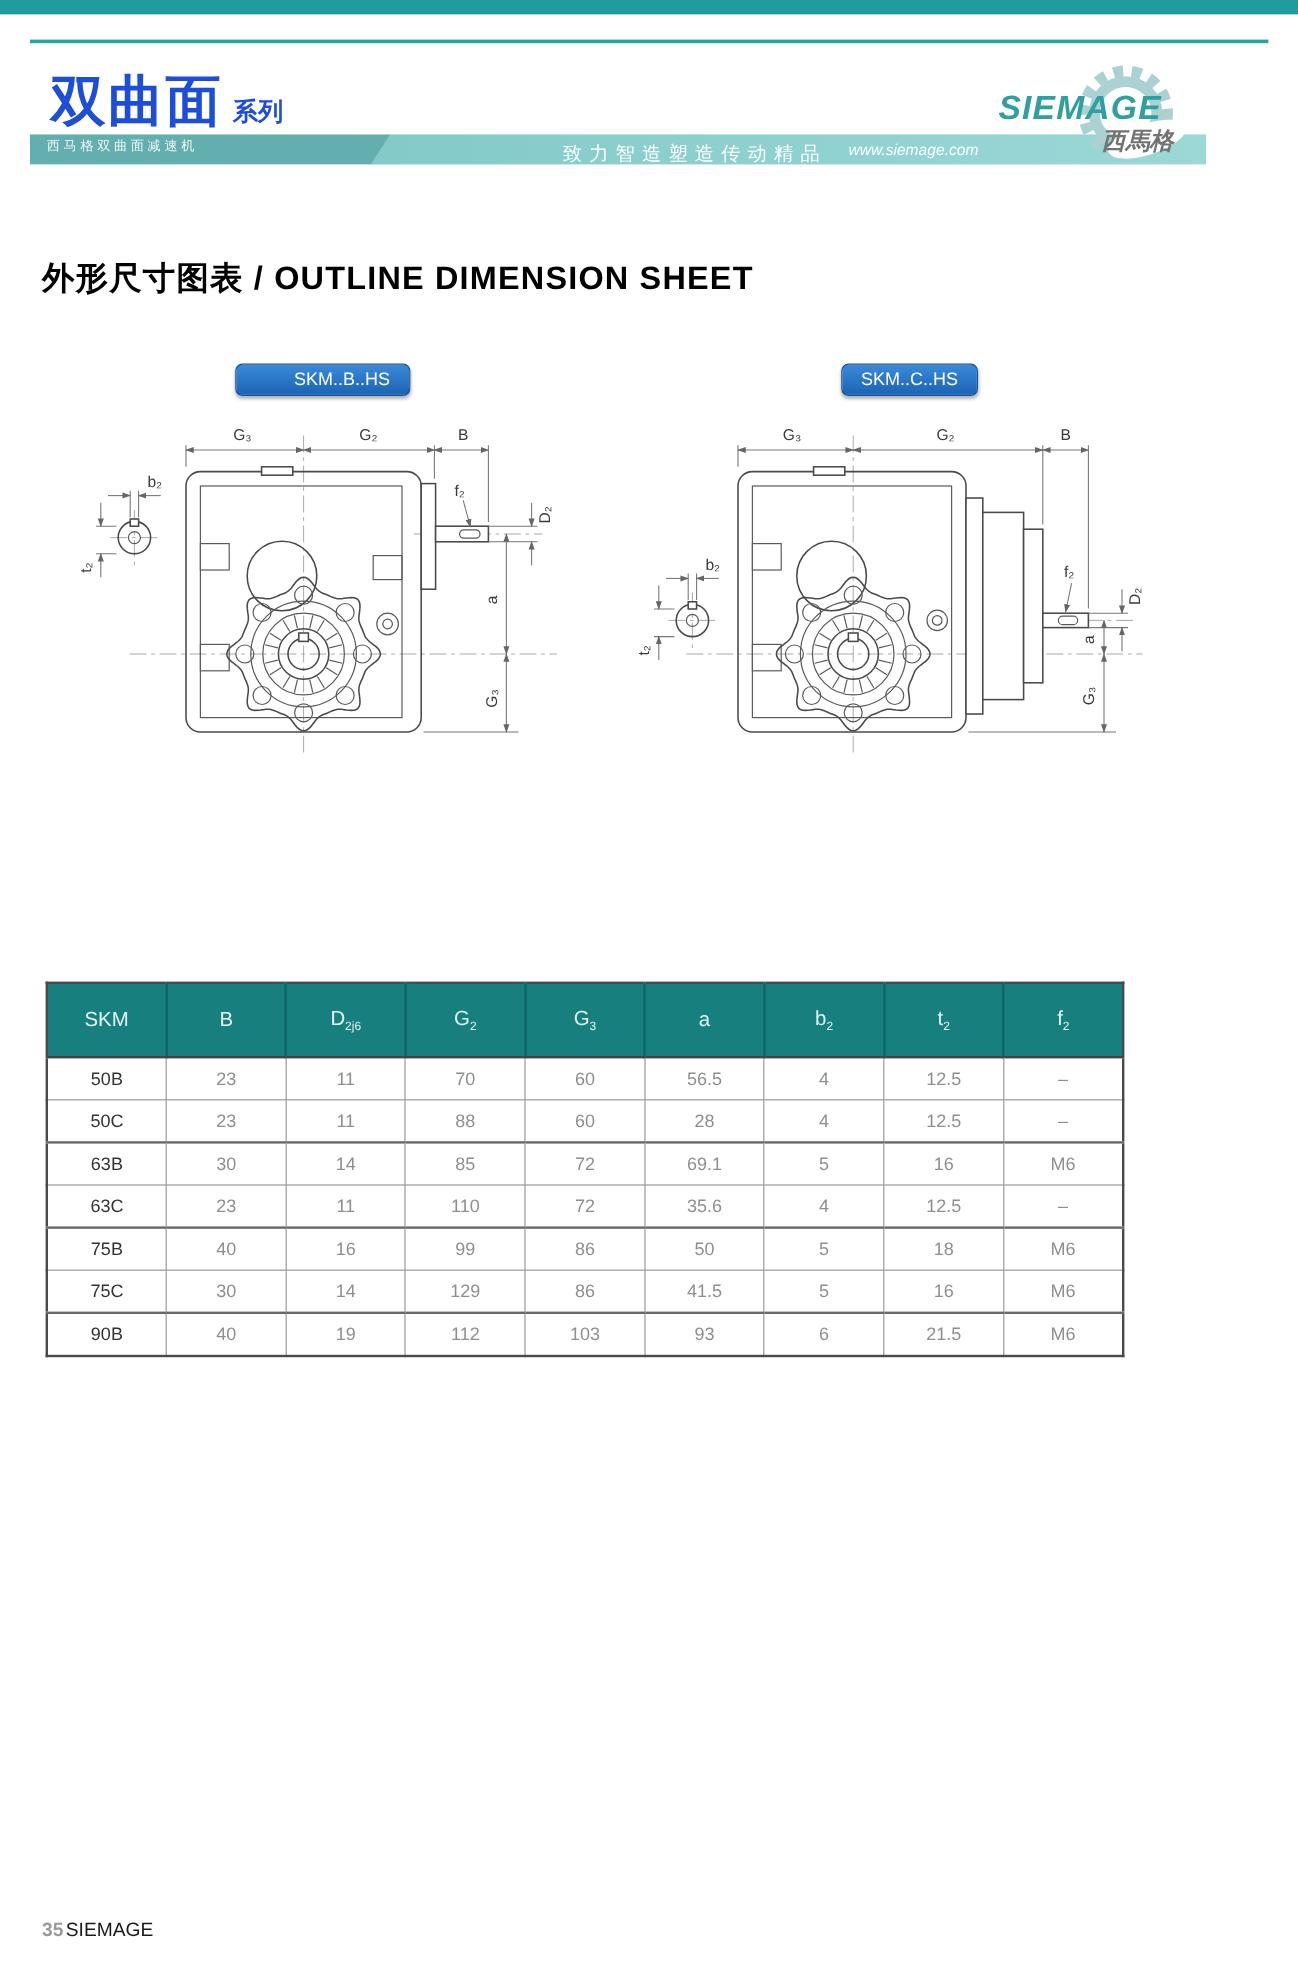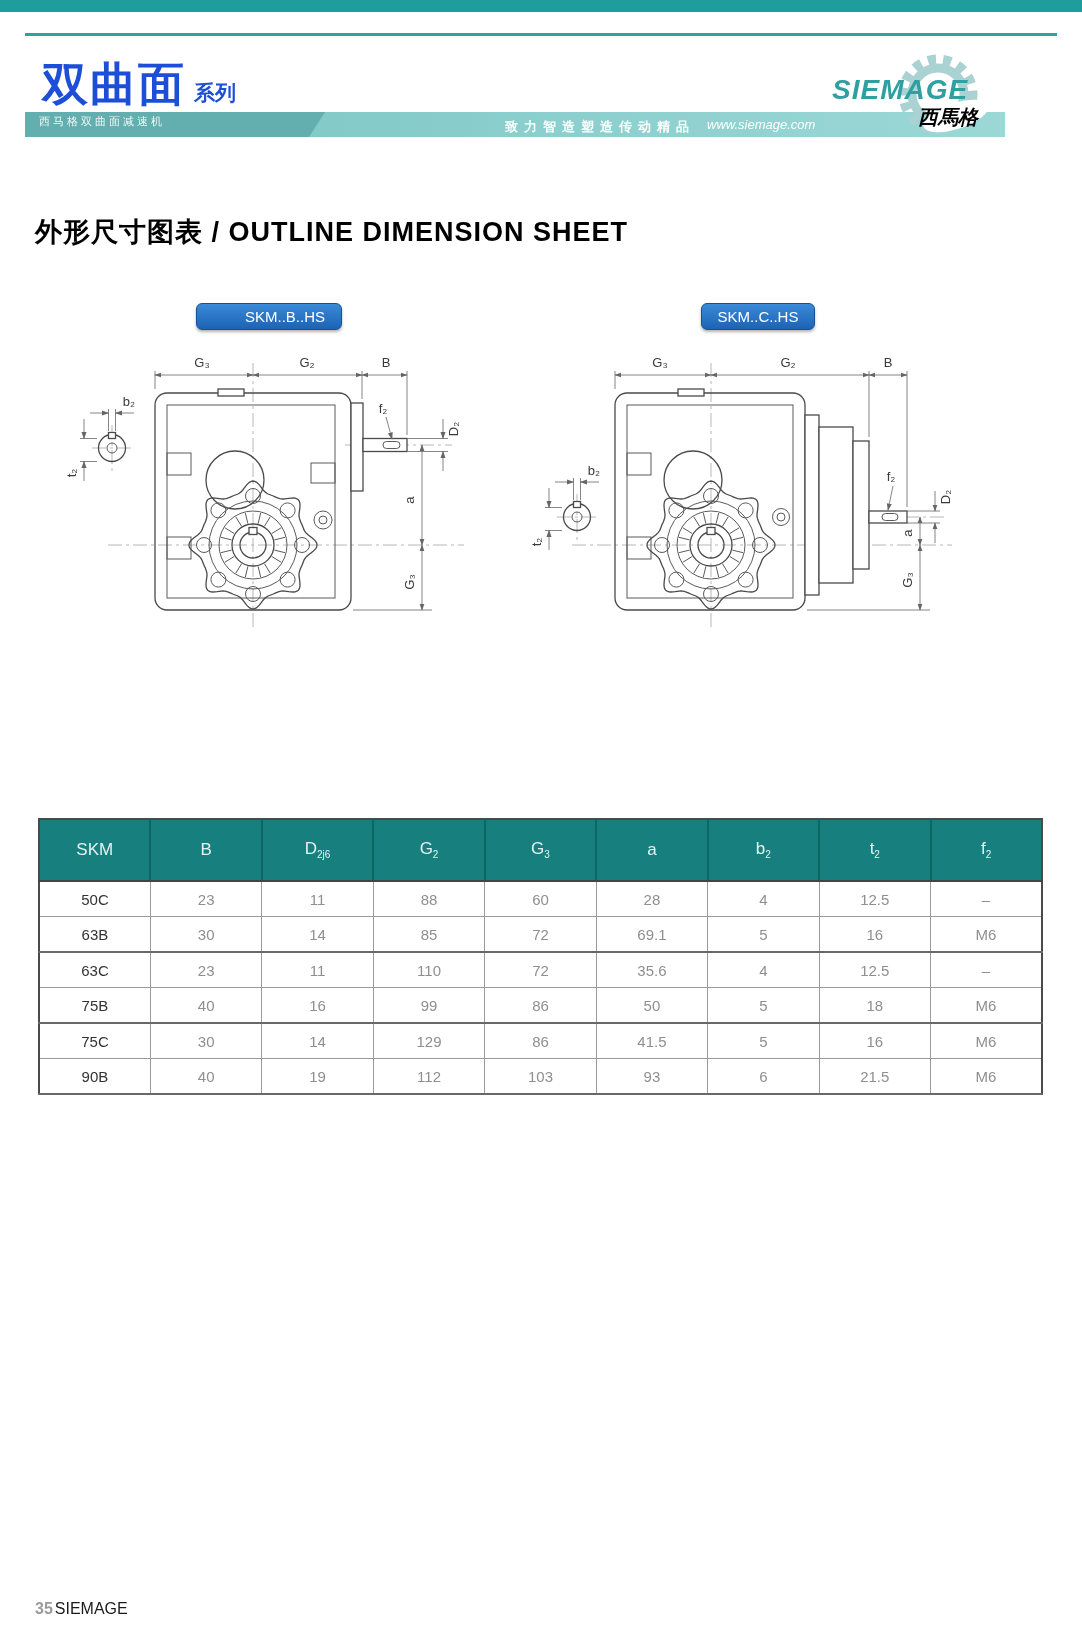--- a/index.html
+++ b/index.html
@@ -14,26 +14,26 @@
   .brand .small{font-size:21px;font-weight:bold;margin-left:8px;}
   .tagline{position:absolute;left:255px;top:62px;color:#2a9898;}
   .tagline .zh{font-size:17px;}
   .tagline .zh b{font-weight:bold;}
   .tagline .en{font-size:13px;margin-top:3px;}
   .band{position:absolute;left:25px;top:112px;width:980px;height:25px;
         background:linear-gradient(90deg,#79c4c4,#9bd8d6);}
   .band-dark{position:absolute;left:0;top:0;width:300px;height:25px;background:#63aeae;
         clip-path:polygon(0 0,100% 0,calc(100% - 16px) 100%,0 100%);}
   .band-title{position:absolute;left:14px;top:2px;font-size:11px;color:#eef7f7;letter-spacing:3px;}
-  .band-slogan{position:absolute;left:480px;top:6px;font-size:13px;font-weight:bold;color:#ffffff;letter-spacing:6px;}
+  .band-slogan{position:absolute;left:444px;top:6px;font-size:16px;font-weight:normal;color:#ffffff;letter-spacing:6px;}
   .band-url{position:absolute;left:682px;top:5px;font-size:13px;font-weight:normal;font-style:italic;color:#ffffff;}
   .logo{position:absolute;left:830px;top:48px;width:175px;height:92px;}
   .logo .txt{position:absolute;left:2px;top:26px;font-size:28px;font-weight:900;font-style:italic;
              color:#2f9f9f;letter-spacing:1px;}
-  .logo .cn{position:absolute;left:88px;top:56px;font-size:20px;font-weight:bold;font-style:italic;color:#000000;}
+  .logo .cn{position:absolute;left:88px;top:56px;font-size:20px;font-weight:bold;font-style:italic;color:#737373;}
 
   
   .sec-title{position:absolute;left:35px;top:214px;font-size:27px;font-weight:bold;color:#000000;letter-spacing:1px;}
 
   
   .tag{position:absolute;top:303px;width:112px;height:25px;line-height:25px;text-align:center;
        color:#ffffff;font-size:15px;border-radius:6px;border:1px solid #15509a;
        background:linear-gradient(180deg,#3a8ad8,#1c63b4);box-shadow:0 2px 3px rgba(0,0,0,.3);}
   .tag.left{left:196px;padding-left:32px;}
   .tag.right{left:701px;}
@@ -41,21 +41,21 @@
   
   .drawing{position:absolute;}
   .pl{stroke:#4a4a4a;stroke-width:1.3;fill:none;}
   .plf{stroke:#4a4a4a;stroke-width:1.3;fill:#ffffff;}
   .pl2{stroke:#5a5a5a;stroke-width:1;fill:none;}
   .dim{stroke:#777777;stroke-width:.9;fill:none;}
   .cl{stroke:#999999;stroke-width:.7;fill:none;stroke-dasharray:14 4 3 4;}
   .dtxt{font-size:13px;fill:#3a3a3a;font-family:"Liberation Sans",sans-serif;}
 
   
-  .tblwrap{position:absolute;left:38px;top:818px;width:1005px;}
+  .tblwrap{position:absolute;left:38px;top:818px;width:899px;}
   table{border-collapse:collapse;width:100%;table-layout:fixed;border:2px solid #4a4a4a;}
   thead th{background:#17807f;color:#e4f3f2;font-size:17px;font-weight:normal;height:58px;
            border-right:2px solid #0d6665;border-bottom:2px solid #444444;}
   thead th:last-child{border-right:none;}
   thead th sub{font-size:10px;}
   tbody td{height:32px;text-align:center;font-size:15px;color:#8f8f8f;
            border-right:1px solid #9a9a9a;border-bottom:1px solid #9a9a9a;background:#ffffff;}
   tbody td:last-child{border-right:none;}
   tbody tr:nth-child(even) td{border-bottom:2px solid #686868;}
   tbody td.skm{color:#333333;}
@@ -311,20 +311,31 @@
             <th><span>G</span><sub>2</sub></th>
             <th><span>G</span><sub>3</sub></th>
             <th><span>a</span></th>
             <th><span>b</span><sub>2</sub></th>
             <th><span>t</span><sub>2</sub></th>
             <th><span>f</span><sub>2</sub></th>
           </tr>
       </thead>
       <tbody>
           <tr>
+            <td class="skm">50B</td>
+            <td>23</td>
+            <td>11</td>
+            <td>70</td>
+            <td>60</td>
+            <td>56.5</td>
+            <td>4</td>
+            <td>12.5</td>
+            <td>–</td>
+          </tr>
+          <tr>
             <td class="skm">50C</td>
             <td>23</td>
             <td>11</td>
             <td>88</td>
             <td>60</td>
             <td>28</td>
             <td>4</td>
             <td>12.5</td>
             <td>–</td>
           </tr>

